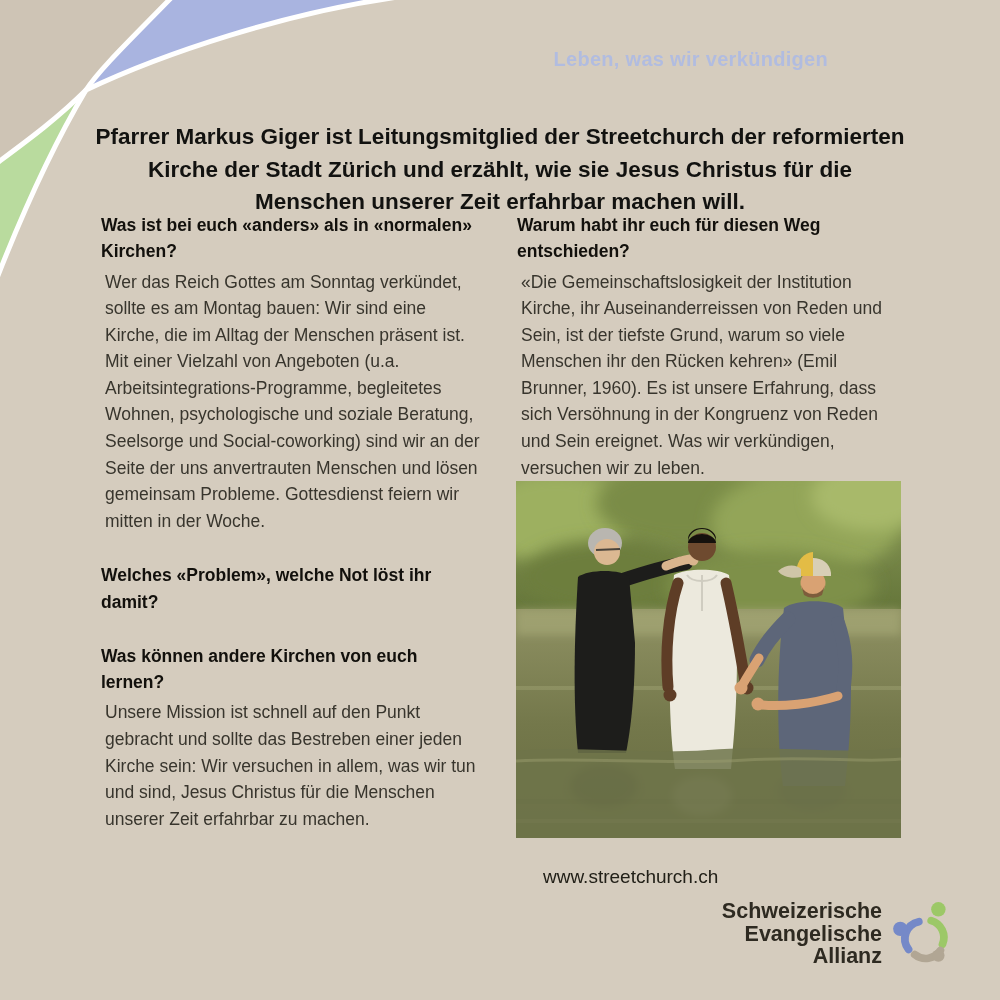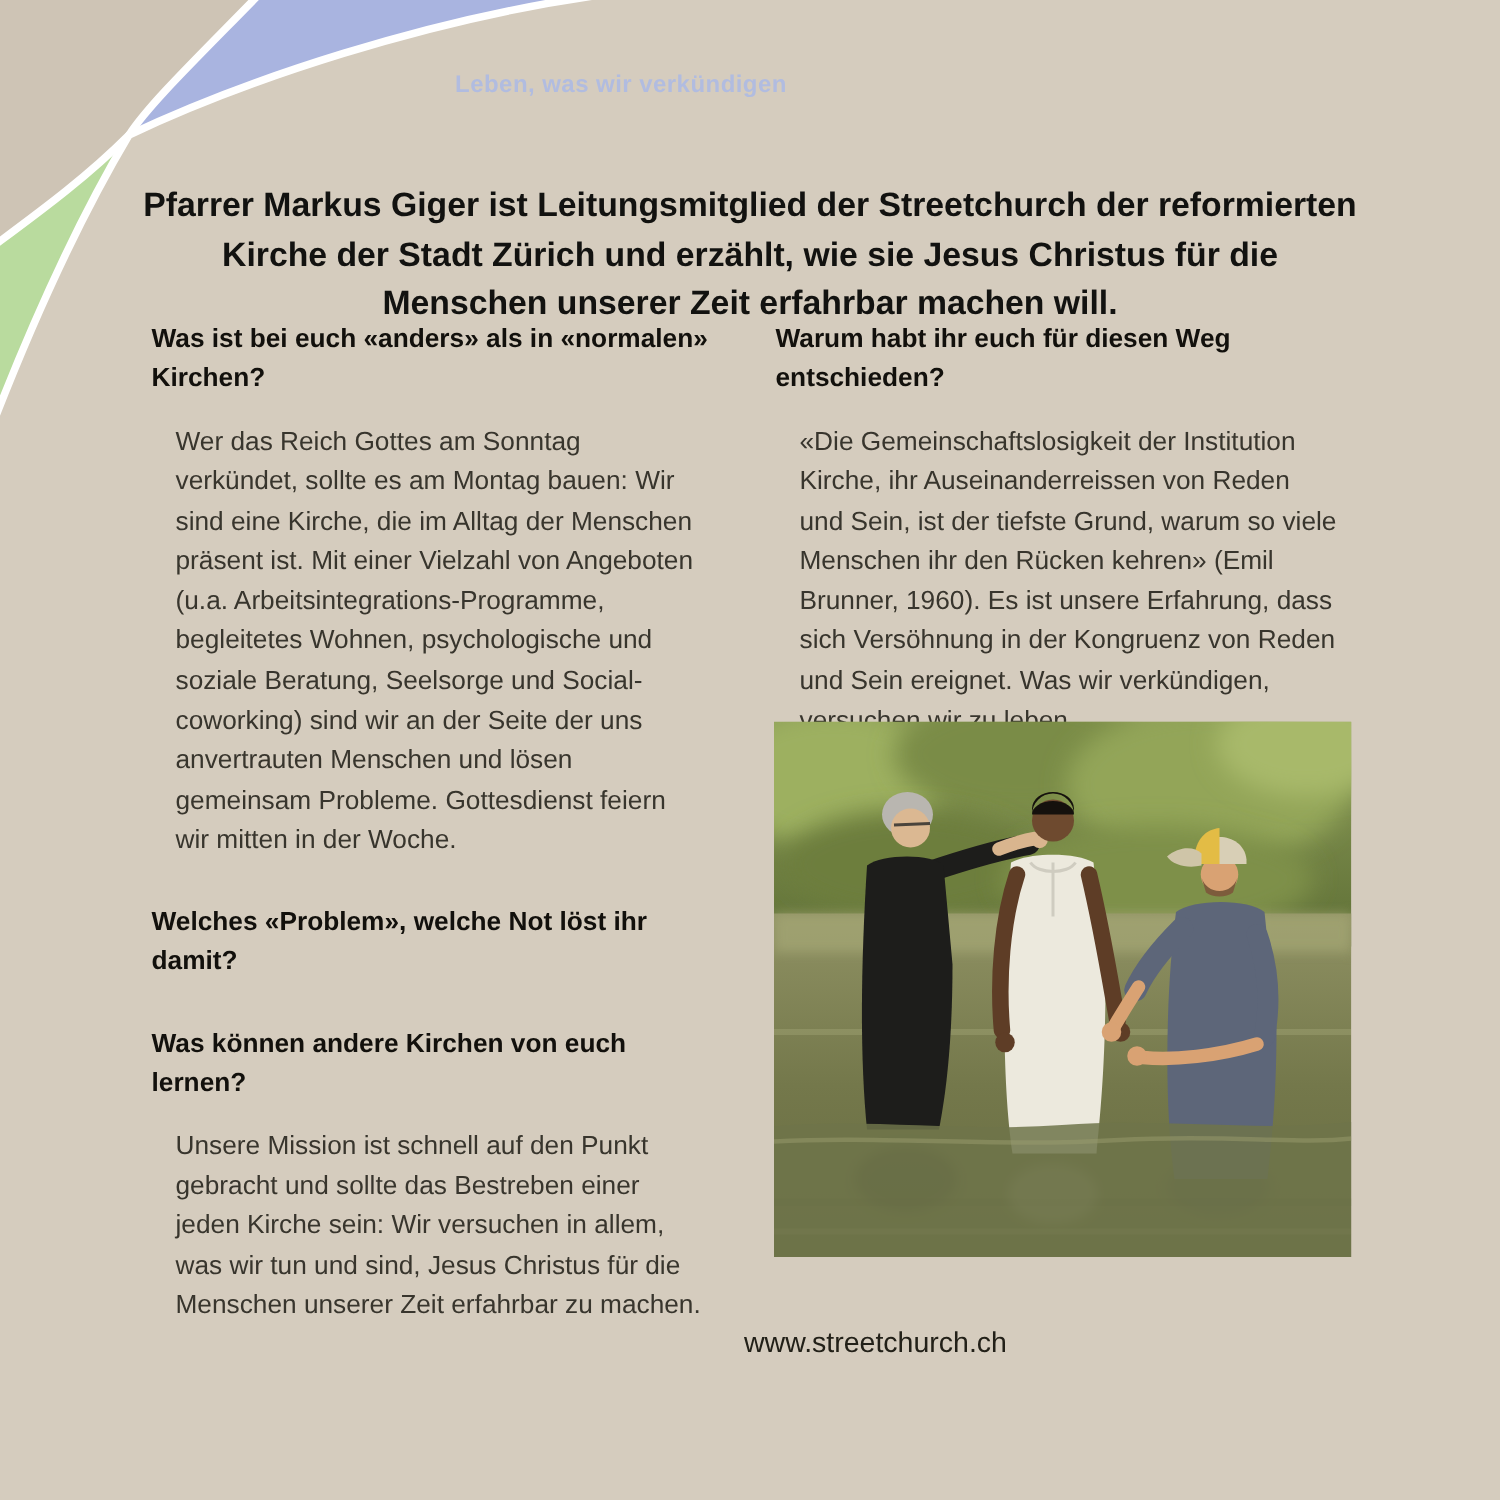--- a/index.html
+++ b/index.html
@@ -2,37 +2,37 @@
 <html><head>
 <meta charset="utf-8">
 <style>
   html,body{margin:0;padding:0;}
   body{width:1000px;height:1000px;overflow:hidden;
        font-family:"Liberation Sans","DejaVu Sans",sans-serif;}
   .canvas{position:relative;width:1000px;height:1000px;background:#d5ccbe;}
 
   .deco{position:absolute;top:0;left:0;pointer-events:none;}
 
-  .page-title{position:absolute;top:48px;left:0;width:828px;text-align:center;
-    font-size:16px;font-weight:bold;color:#b1bce0;letter-spacing:.3px;}
+  .page-title{position:absolute;top:48px;left:0;width:828px;text-align:right;
+    font-size:20px;font-weight:bold;color:#b1bce0;letter-spacing:.3px;}
 
   .intro{position:absolute;top:121px;left:90px;width:820px;text-align:center;
     font-size:22.5px;font-weight:bold;color:#121210;line-height:1.45;}
 
   .col{position:absolute;top:212px;}
   .col-left{left:101px;width:383px;}
   .col-right{left:517px;width:392px;}
   .section{margin-bottom:28px;}
   .q{font-size:17.5px;font-weight:bold;color:#12100c;line-height:1.5;margin:0;}
-  .a{font-size:17.5px;color:#38352d;line-height:1.52;margin:16px;}
+  .a{font-size:17.5px;color:#38352d;line-height:1.52;margin:4px;}
 
   .photo{position:absolute;left:516px;top:481px;width:385px;height:357px;overflow:hidden;}
   .photo svg{display:block;}
 
-  .website{position:absolute;left:496px;top:866px;font-size:19px;color:#222018;margin-top:19px;}
+  .website{position:absolute;left:543px;top:866px;font-size:19px;color:#222018;}
 
   .logo{position:absolute;left:640px;top:896px;width:318px;height:76px;
         display:flex;align-items:center;justify-content:flex-end;gap:10px;}
   .logo-text{text-align:right;font-size:21.5px;font-weight:600;color:#2e2a21;line-height:1.04;}
   .logo-mark{width:66px;height:72px;flex:0 0 auto;}
 </style>
 </head>
 <body>
 
 <div class="canvas">
@@ -146,14 +146,29 @@
         <path d="M262,90 C270,83 280,83 285,88 L285,96 C276,98 266,96 262,90 Z" fill="#cfc5a8"></path>
       </g>
 
       <path d="M0,270 C60,264 125,274 192,269 C260,264 322,274 385,267 L385,357 L0,357 Z" fill="#6f744a" opacity="0.85"></path>
       <path d="M0,280 C70,276 150,284 230,279 C300,275 350,282 385,278" stroke="#9a9c6e" stroke-width="3" fill="none" opacity="0.5"></path>
     </svg>
   </div>
 
   <div class="website">www.streetchurch.ch</div>
 
+  <div class="logo">
+    <div class="logo-text">
+      <div>Schweizerische</div>
+      <div>Evangelische</div>
+      <div>Allianz</div>
+    </div>
+    <svg class="logo-mark" viewBox="0 0 64 70">
+      <path d="M38,22 A17,17 0 0 1 49,45" fill="none" stroke="#9cc867" stroke-width="7.5" stroke-linecap="round"></path>
+      <path d="M47,51 A17,17 0 0 1 22,55" fill="none" stroke="#b1a694" stroke-width="7.5" stroke-linecap="round"></path>
+      <path d="M16,50 A17,17 0 0 1 26,23" fill="none" stroke="#7589c8" stroke-width="7.5" stroke-linecap="round"></path>
+      <circle cx="45" cy="11" r="7" fill="#9cc867"></circle>
+      <circle cx="8" cy="30" r="7" fill="#7589c8"></circle>
+      <circle cx="45" cy="56" r="6" fill="#b1a694"></circle>
+    </svg>
+  </div>
 
 </div>
 
 </body></html>

